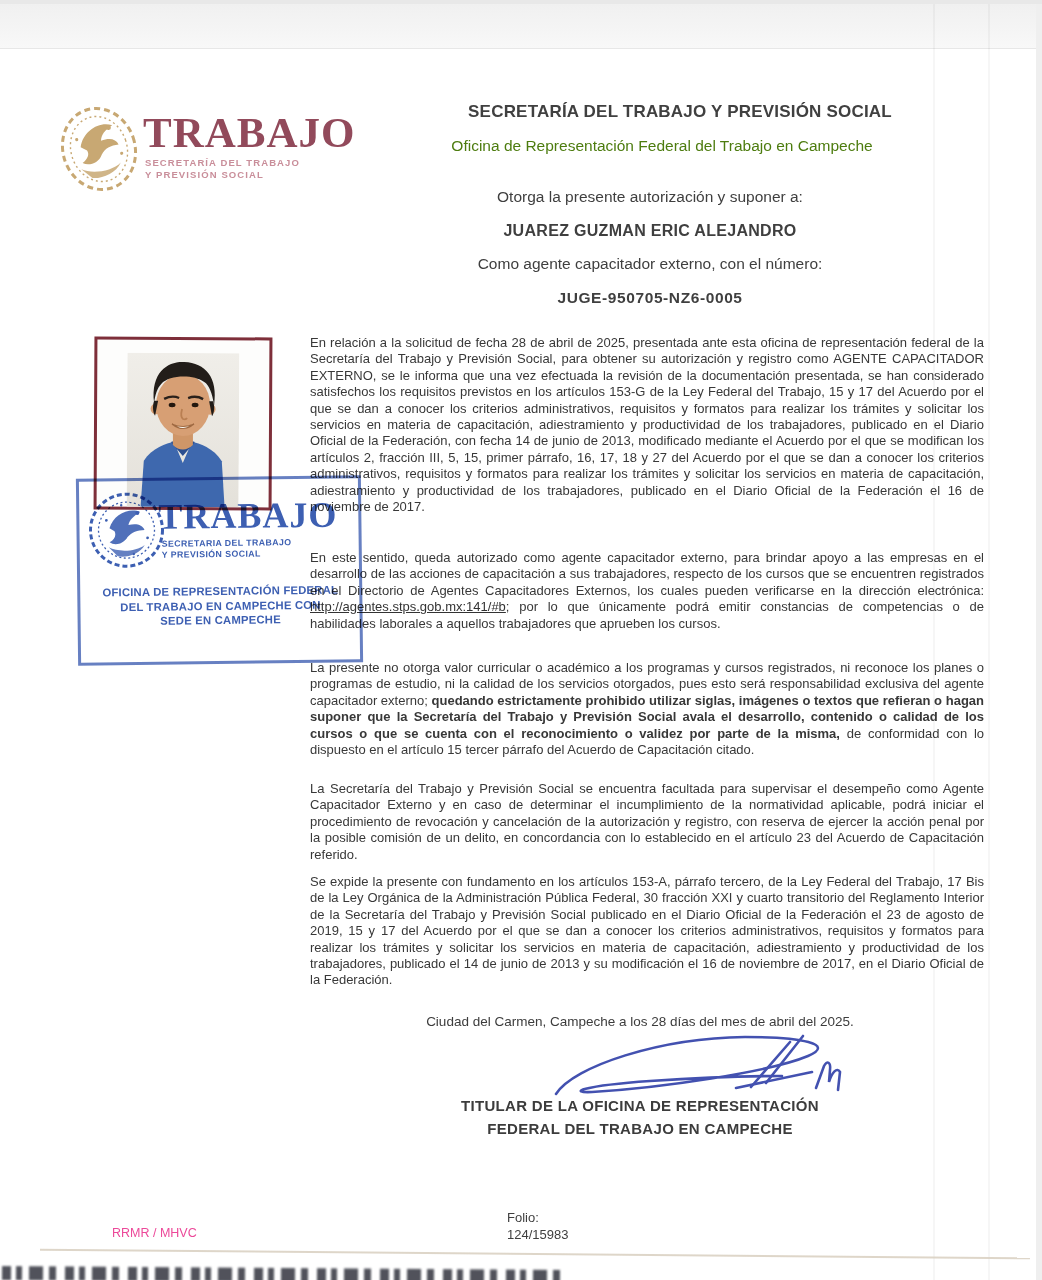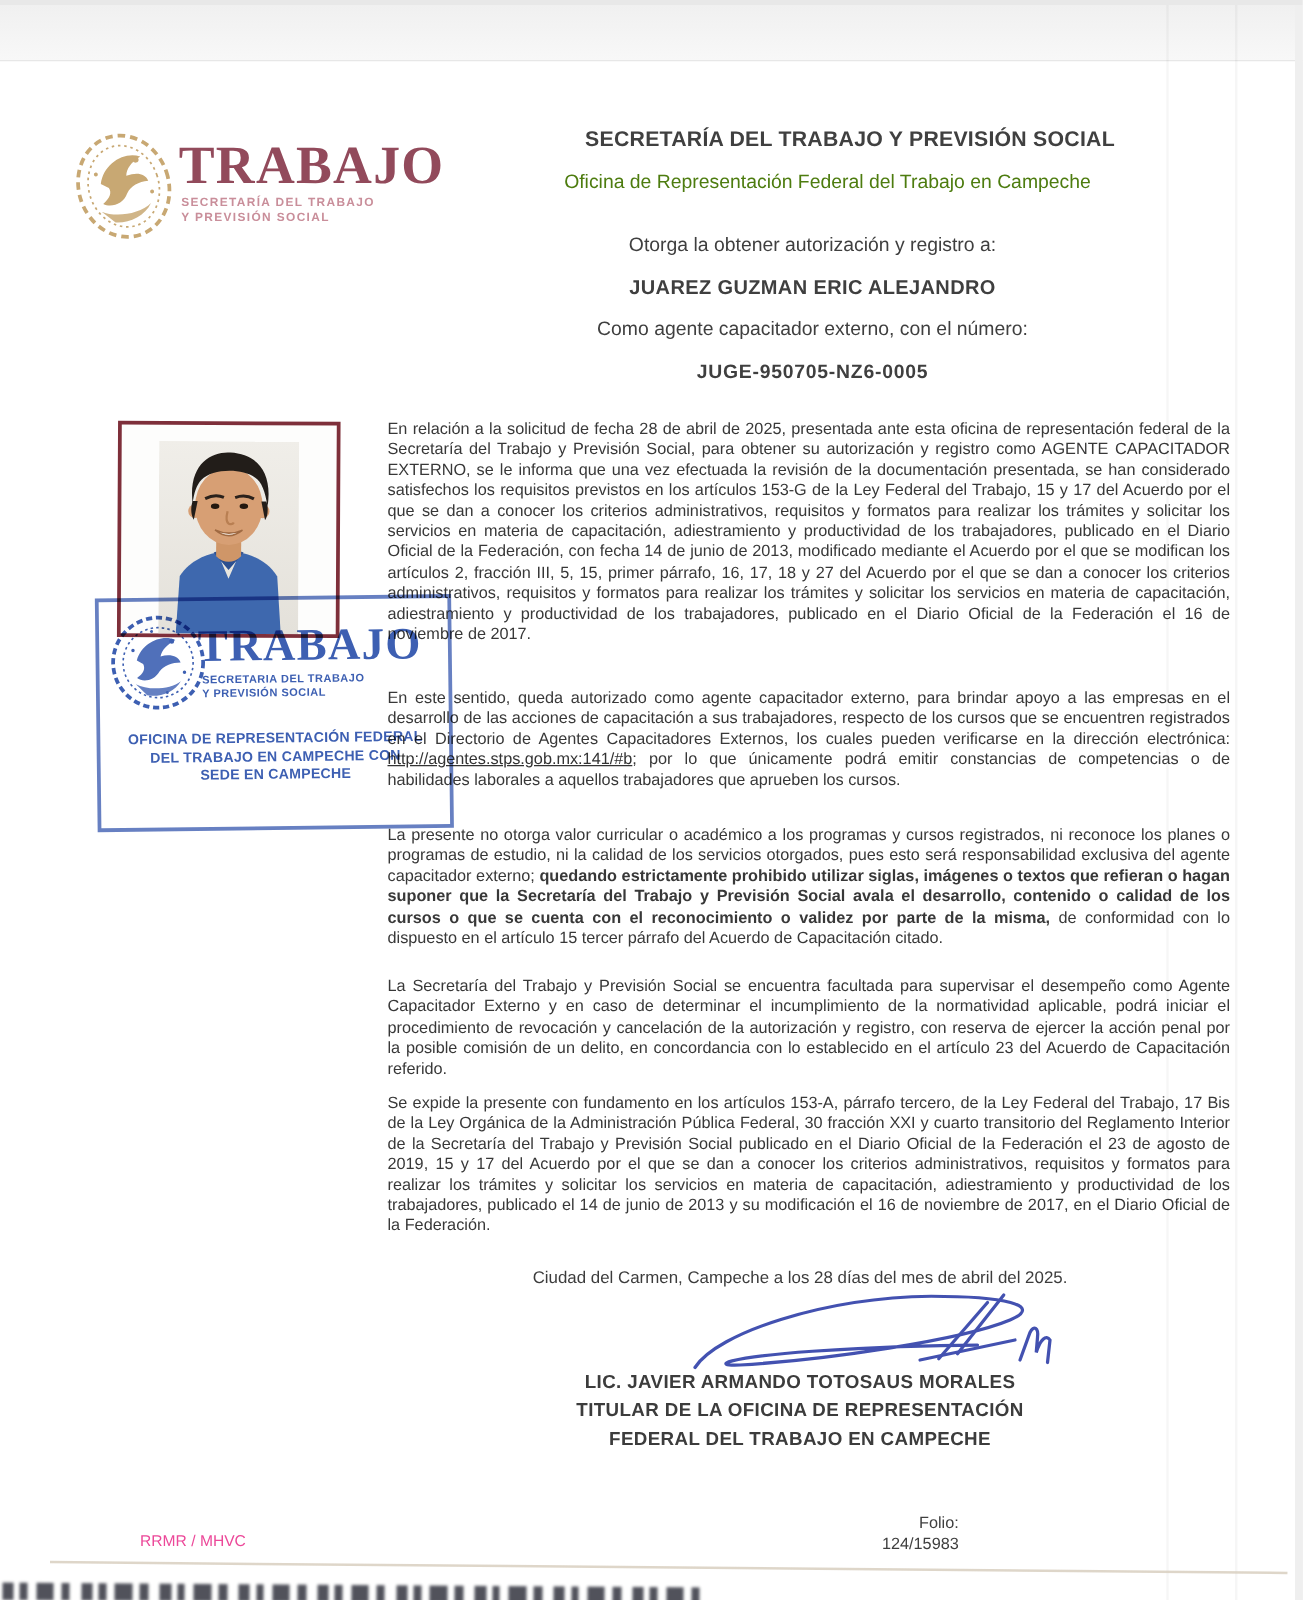--- a/index.html
+++ b/index.html
@@ -78,21 +78,21 @@
   
   .date-line { left:310px; top:1010px; width:660px; text-align:center;
     font-size:13.5px; color:#3c3c3c; }
   .signature { left:540px; top:1026px; width:310px; height:78px; z-index:2; }
   .sig-block { left:310px; top:1090px; width:660px; text-align:center;
     font-size:15px; font-weight:bold; color:#3c3c3c; line-height:23px;
     letter-spacing:.3px; }
 
   
   .initials { left:112px; top:1222px; font-size:12.5px; color:#ec4899; }
-  .folio { left:507px; top:1205px; width:260px; text-align:right;
+  .folio { left:507px; top:1205px; width:260px; text-align:left;
     font-size:13px; color:#3f3f3f; line-height:17px; }
 </style>
 </head>
 <body>
 
 <div class="scan">
 
   <div class="abs scan-top-edge"></div>
   <div class="abs scan-right-edge"></div>
   <div class="abs scan-vline vl1"></div>
@@ -113,21 +113,21 @@
   </svg>
   <div class="abs logo-brand">TRABAJO</div>
   <div class="abs logo-sub">
     <div>SECRETARÍA DEL TRABAJO</div>
     <div>Y PREVISIÓN SOCIAL</div>
   </div>
 
   <div class="abs head1">SECRETARÍA DEL TRABAJO Y PREVISIÓN SOCIAL</div>
   <div class="abs head2">Oficina de Representación Federal del Trabajo en Campeche</div>
 
-  <div class="abs grant-line g1">Otorga la obtener autorización y registro a:</div>
+  <div class="abs grant-line g1">Otorga la presente autorización y suponer a:</div>
   <div class="abs grant-line g3">Como agente capacitador externo, con el número:</div>
   <div class="abs grant-line g2">JUAREZ GUZMAN ERIC ALEJANDRO</div>
   <div class="abs grant-line g4">JUGE-950705-NZ6-0005</div>
 
   <div class="abs photo-frame">
     <svg class="photo" viewBox="0 0 112 154">
       <defs>
         <linearGradient id="pbg" x1="0" y1="0" x2="0" y2="1">
           <stop offset="0" stop-color="#f0eee9"></stop>
             <stop offset="1" stop-color="#e4e1da"></stop>
@@ -200,21 +200,20 @@
     <g stroke="#2f3fa8" stroke-width="2.6" fill="none" stroke-linecap="round" opacity="0.9">
       <path d="M16 64 C 34 36, 120 8, 205 7 C 262 7, 296 14, 268 26 C 230 42, 120 58, 52 62 C 28 63, 40 56, 110 51 C 170 47, 215 46, 242 46"></path>
       <path d="M226 53 L 263 6"></path>
       <path d="M211 57 L 250 12"></path>
       <path d="M196 58 C 225 52, 252 46, 272 42"></path>
       <path d="M276 58 L 284 36 C 287 30, 291 32, 290 40 L 289 52 C 292 42, 297 37, 300 42 L 298 60"></path>
     </g>
   </svg>
 
   <div class="abs sig-block">
-    <div>LIC.  JAVIER ARMANDO TOTOSAUS MORALES</div>
     <div>TITULAR DE LA OFICINA DE REPRESENTACIÓN</div>
     <div>FEDERAL DEL TRABAJO EN CAMPECHE</div>
   </div>
 
   <div class="abs initials">RRMR / MHVC</div>
   <div class="abs folio">
     <div>Folio:</div>
     <div>124/15983</div>
   </div>
 

